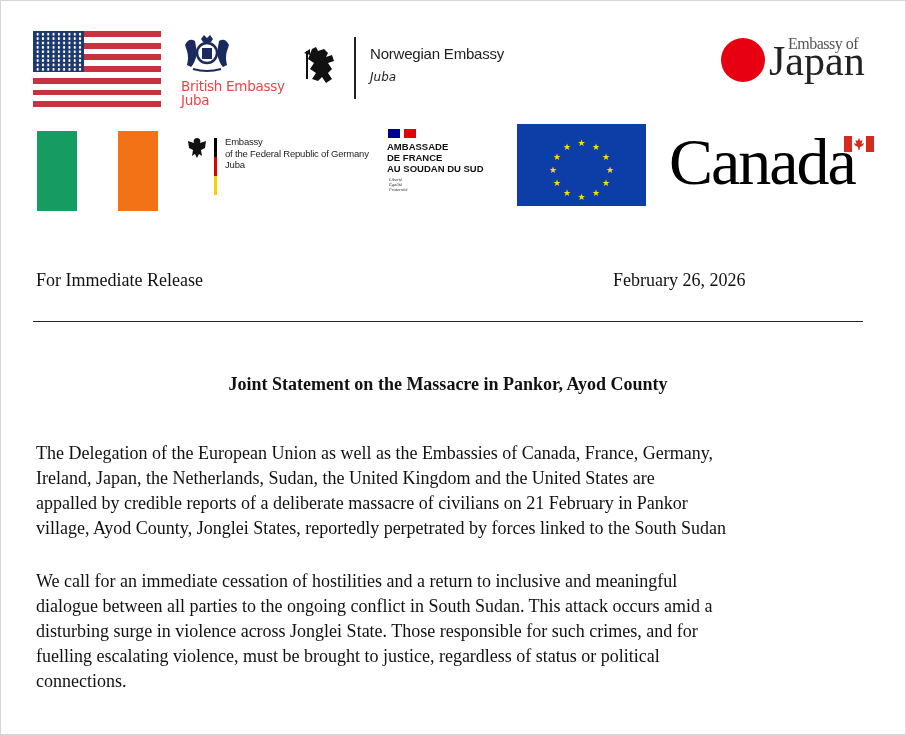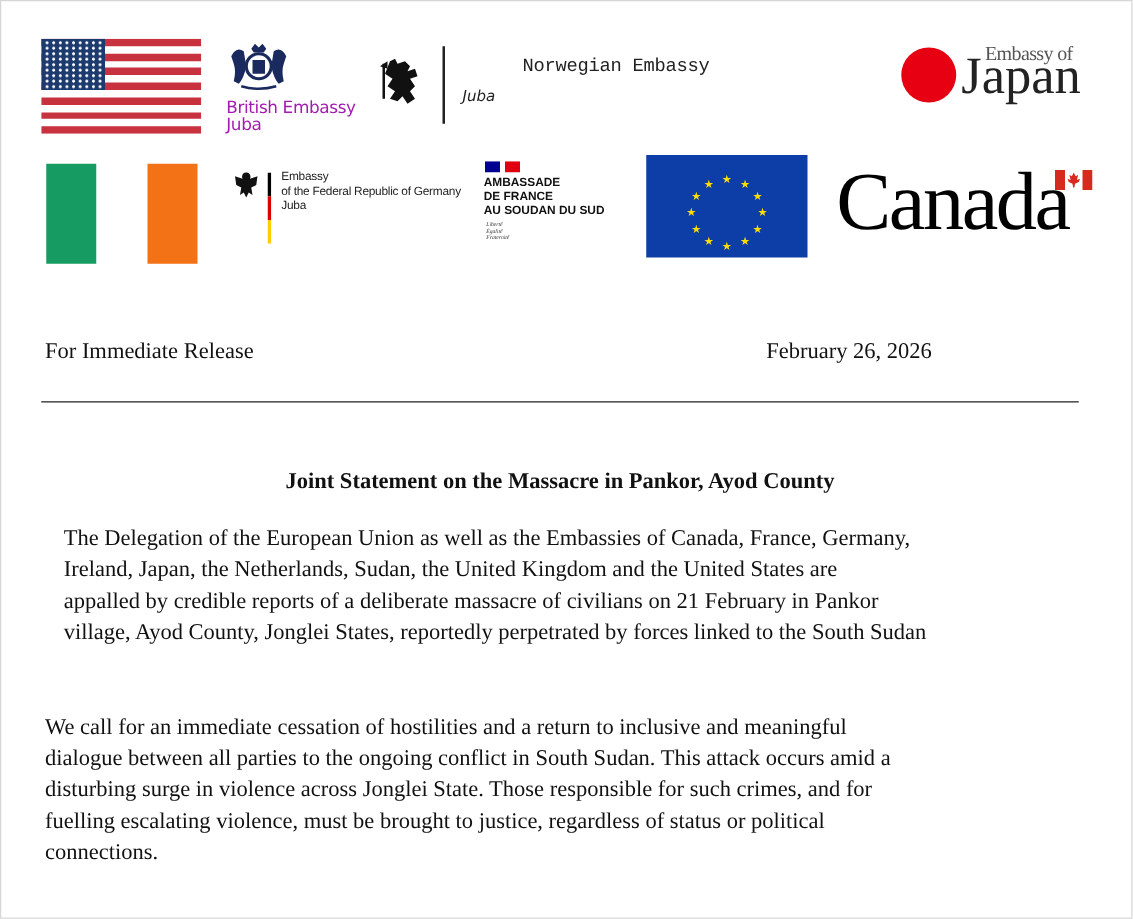--- a/index.html
+++ b/index.html
@@ -12,26 +12,26 @@
     
     .us-flag { left: 32px; top: 30px; width: 128px; height: 76px; overflow: hidden; }
     .us-flag .stripe { position: absolute; left: 0; width: 128px; height: 5.85px; }
     .us-flag .canton { position: absolute; left: 0; top: 0; width: 51px; height: 41px; background: #1c3a6e; }
     .us-flag .stars { position: absolute; left: 2px; top: 1px; width: 48px; height: 40px;
       background-image: radial-gradient(circle, #fff 1px, transparent 1.4px);
       background-size: 5.3px 4.4px; }
     
     .uk { left: 178px; top: 30px; width: 115px; height: 80px; }
     .uk-crest { position: absolute; left: 2px; top: 0; width: 52px; height: 42px; }
-    .uk-text { position: absolute; left: 2px; top: 48px; font-family: "DejaVu Sans", sans-serif; font-size: 13.5px; line-height: 14px; color: #a21caf; letter-spacing: -0.3px; }
+    .uk-text { position: absolute; left: 2px; top: 48px; font-family: "DejaVu Sans", sans-serif; font-size: 13.5px; line-height: 14px; color: #ef4444; letter-spacing: -0.3px; }
     
     .no { left: 303px; top: 36px; width: 230px; height: 62px; }
     .no-lion { position: absolute; left: 0; top: 8px; width: 36px; height: 40px; }
     .no-div { position: absolute; left: 50px; top: 0; width: 2px; height: 62px; background: #222; }
-    .no-title { position: absolute; left: 66px; top: 8px; font-family: Liberation Mono, monospace; font-size: 15px; color: #222; letter-spacing: -0.2px; white-space: nowrap; margin-left: 48px; }
+    .no-title { position: absolute; left: 66px; top: 8px; font-family: Liberation Sans, sans-serif; font-size: 15px; color: #222; letter-spacing: -0.2px; white-space: nowrap; }
     .no-sub { position: absolute; left: 66px; top: 33px; font-family: "DejaVu Sans", sans-serif; font-size: 12px; font-style: italic; color: #222; }
     
     .nl { left: 541px; top: 29px; width: 170px; height: 70px; }
     .nl-bar { position: absolute; left: 0; top: 0; width: 35px; height: 70px; background: #1a3d6b; }
     .nl-crest { position: absolute; left: 4px; top: 36px; width: 27px; height: 22px; }
     .nl-text { position: absolute; left: 44px; top: 35px; font-family: "DejaVu Serif", serif; font-size: 9px; color: #222; white-space: nowrap; letter-spacing: -0.2px; }
     
     .jp { left: 720px; top: 34px; width: 160px; height: 50px; }
     .jp-disc { position: absolute; left: 0; top: 3px; width: 44px; height: 44px; border-radius: 50%; background: #e60012; }
     .jp-small { position: absolute; left: 67px; top: 0; font-family: "Liberation Serif", serif; font-size: 16px; color: #555; letter-spacing: -0.5px; white-space: nowrap; }
@@ -56,21 +56,21 @@
     .ca { left: 668px; top: 128px; width: 215px; height: 65px; }
     .ca-word { position: absolute; left: 0; top: 0; font-family: "Liberation Serif", serif; font-size: 66px; line-height: 66px; color: #000; letter-spacing: -2px; white-space: nowrap; }
     .ca-flag { position: absolute; left: 175px; top: 7px; width: 30px; height: 16px; }
     
     .doc { font-family: "Liberation Serif", serif; color: #111; }
     .release { left: 35px; top: 269px; font-size: 18px; }
     .date { left: 612px; top: 269px; font-size: 18px; text-align: center; }
     .rule { left: 32px; top: 320px; width: 830px; height: 1px; background: #222; }
     .title { left: 0; top: 373px; width: 894px; text-align: center; font-weight: bold; font-size: 18px; }
     .para { left: 35px; width: 830px; font-size: 18px; line-height: 25px; }
-    .p1 { top: 417px; margin-left: 15px; }
+    .p1 { top: 440px; }
     .p2 { top: 568px; }
     .para .ln { display: block; white-space: nowrap; }
   </style>
 </head>
 <body>
 
 <div class="page">
 
   <div class="abs us-flag">
     <div class="stripe" style="top:0;background:#c8313e"></div>

